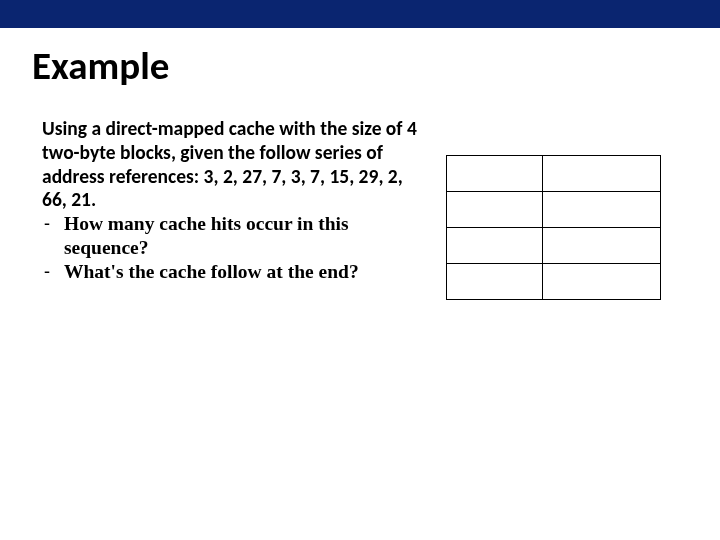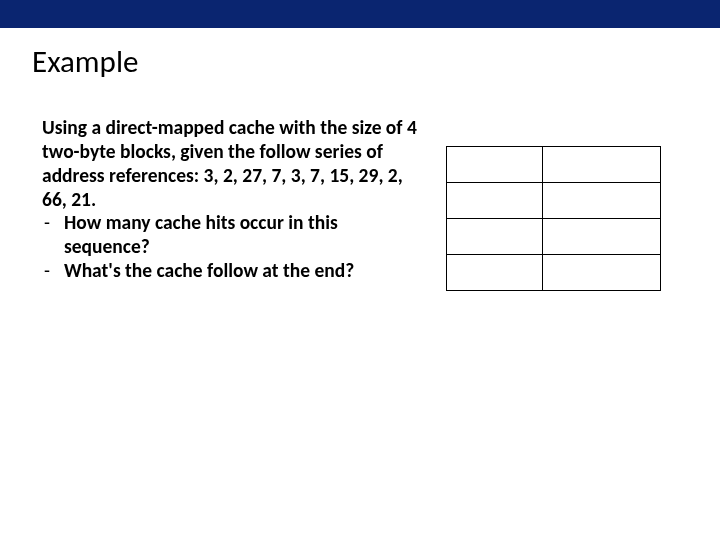--- a/index.html
+++ b/index.html
@@ -10,30 +10,30 @@
     font-family: Calibri, "Segoe UI", Arial, sans-serif;
     overflow: hidden;
     position: relative;
   }
   .top-bar {
     width: 100%;
     height: 28px;
     background: #0a2570;
   }
   .title {
-    font-size: 31px;
-    font-weight: 400;
+    font-size: 39px;
+    font-weight: 700;
     color: #000;
     padding: 14px 0 0 32px;
   }
   .content {
     display: flex;
     padding: 28px 34px 0 42px;
     gap: 24px;
-    align-items: center;
+    align-items: flex-start;
   }
   .text-col {
     flex: 0 0 380px;
     font-size: 19.5px;
     font-weight: 700;
     color: #000;
     line-height: 1.22;
   }
   .intro {
     margin-bottom: 0;
@@ -45,20 +45,21 @@
     display: flex;
     gap: 14px;
   }
   .bullets li .dash {
     flex: 0 0 auto;
     padding-left: 2px;
     font-weight: 400;
   }
   .bullets li .btxt {
     flex: 1;
+    font-family: Liberation Serif, serif;
   }
   .table-col {
     flex: 0 0 auto;
     padding-top: 38px;
   }
   table.cache {
     border-collapse: collapse;
   }
   table.cache td {
     border: 1.5px solid #000;

